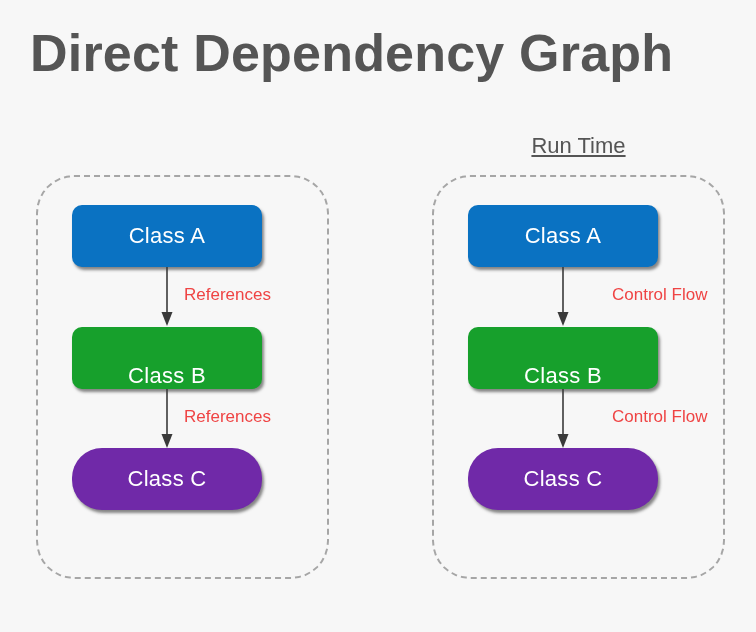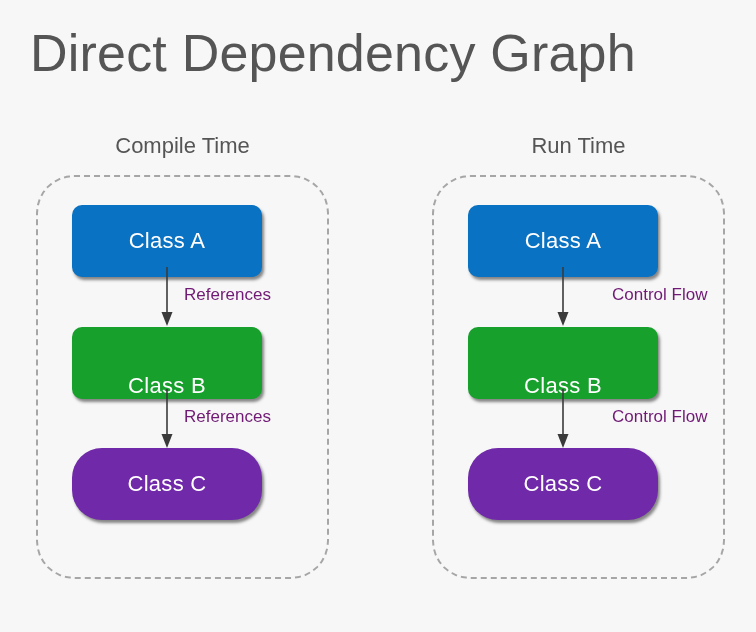--- a/index.html
+++ b/index.html
@@ -18,21 +18,21 @@
     position: absolute;
     inset: 0;
   }
 
   
   #page-title {
     position: absolute;
     left: 30px;
     top: 22px;
     font-size: 52px;
-    font-weight: 400;
+    font-weight: 700;
     color: #555555;
     letter-spacing: 0.2px;
     line-height: 62px;
     white-space: nowrap;
   }
 
   
   .panel {
     position: absolute;
     top: 175px;
@@ -50,27 +50,27 @@
     position: absolute;
     top: 133px;
     width: 293px;
     text-align: center;
     font-size: 22px;
     font-weight: 400;
     color: #555555;
     white-space: nowrap;
   }
   #panel-title-compile-time { left: 36px; }
-  #panel-title-run-time     { left: 432px; }
+  #panel-title-run-time     { left: 432px; text-decoration: underline; }
 
   
   .class-box {
     position: absolute;
     width: 190px;
-    height: 72px;
+    height: 62px;
     border-radius: 10px;
     display: flex;
     align-items: center;
     justify-content: center;
     color: #ffffff;
     font-size: 22px;
     font-weight: 400;
     letter-spacing: 0.3px;
     box-shadow: 2px 3px 3px rgba(40,40,40,0.55);
     box-sizing: border-box;
@@ -88,37 +88,36 @@
     height: 60px;
   }
   .conn-left  { left: 157px; }
   .conn-right { left: 553px; }
   .conn-ab { top: 267px; }
   .conn-bc { top: 389px; }
 
   .edge-label {
     position: absolute;
     font-size: 17px;
-    color: #701a75;
+    color: #ef4444;
     white-space: nowrap;
     line-height: 20px;
   }
   .lbl-left  { left: 184px; }
   .lbl-right { left: 612px; }
   .lbl-ab { top: 285px; }
   .lbl-bc { top: 407px; }
 </style>
 </head>
 <body>
 
 <div id="diagram-root">
 
   <div id="page-title">Direct Dependency Graph</div>
 
-  <div id="panel-title-compile-time" class="panel-title">Compile Time</div>
 
   <div id="panel-compile-time" class="panel"></div>
 
   <div class="class-box col-left row-a" style="background:#0a72c2;">
     <span>Class A</span>
   </div>
   <div class="class-box col-left row-b" style="background:#17a02c;">
     <span>Class B</span>
   </div>
   <div class="class-box col-left row-c" style="background:#7029a8;">

